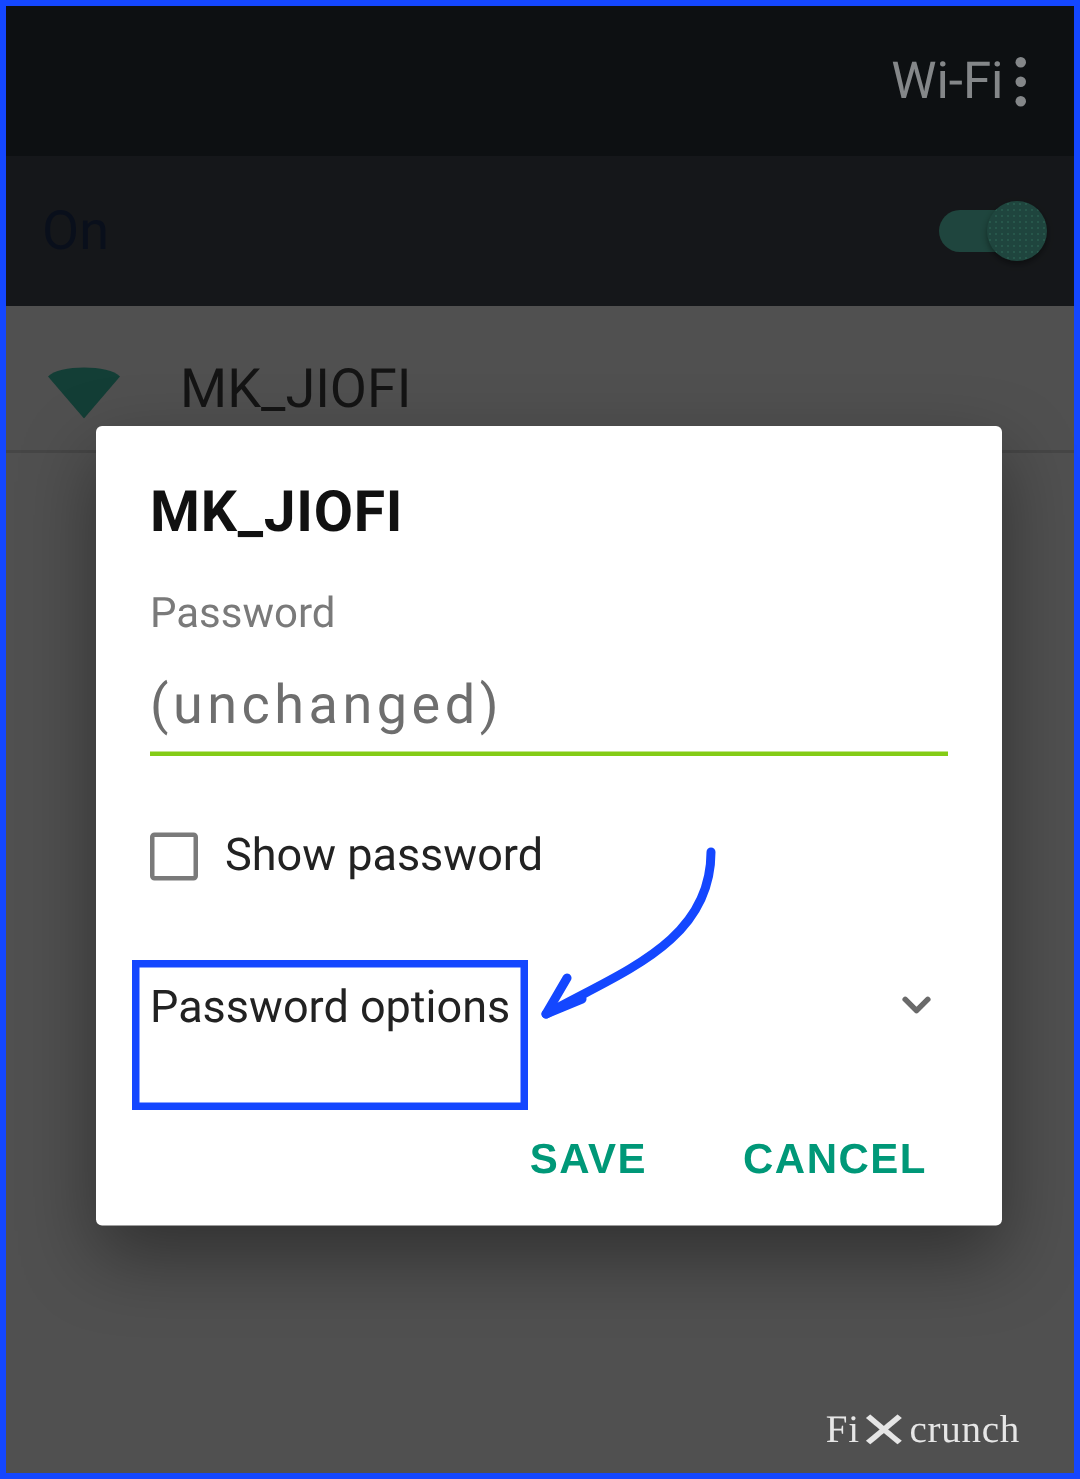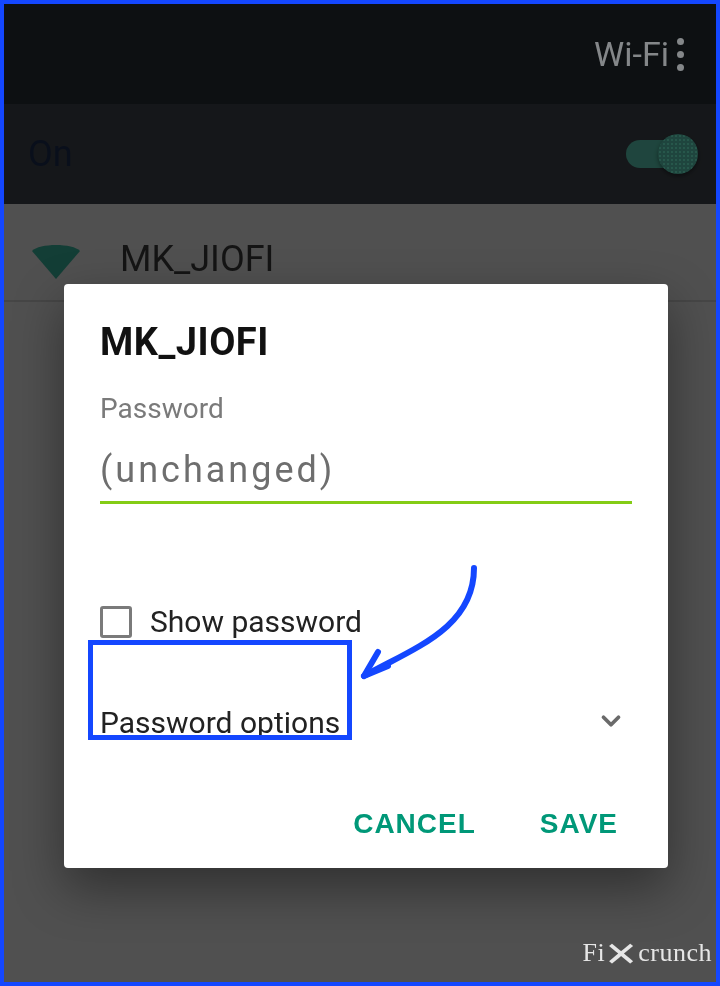--- a/index.html
+++ b/index.html
@@ -140,21 +140,21 @@
     outline: none;
     font-family: inherit;
     background: transparent;
   }
   .password-input::placeholder { color: #6e6e6e; letter-spacing: 3px; }
 
   .checkbox-row {
     display: flex;
     align-items: center;
     gap: 18px;
-    margin-top: 100px;
+    margin-top: 49px;
     cursor: pointer;
   }
   .checkbox-box {
     width: 32px; height: 32px;
     border: 3px solid #7a7a7a;
     border-radius: 3px;
   }
   .checkbox-label {
     font-size: 30px;
     color: #222;
@@ -210,21 +210,21 @@
     font-weight: 700;
     color: #009878;
     letter-spacing: 1px;
     cursor: pointer;
     padding: 10px 6px;
   }
 
   
   .watermark {
     position: absolute;
-    right: 4px;
+    right: 36px;
     bottom: 14px;
     color: #e6e6e6;
     font-size: 26px;
     font-family: Georgia, "Times New Roman", serif;
     letter-spacing: 0.5px;
     display: flex;
     align-items: center;
     gap: 2px;
   }
   .wm-x {
@@ -285,22 +285,22 @@
     <div class="advanced-row">
       <div class="advanced-label">Password options</div>
       <div class="chevron">
         <svg width="30" height="30" viewBox="0 0 24 24">
             <path d="M6 9 L12 15 L18 9" fill="none" stroke="#6a6a6a" stroke-width="3" stroke-linecap="round" stroke-linejoin="round"></path>
           </svg>
       </div>
     </div>
 
     <div class="dialog-actions">
+      <button class="dialog-btn">SAVE</button>
       <button class="dialog-btn">CANCEL</button>
-      <button class="dialog-btn">SAVE</button>
     </div>
 
     
     <div class="highlight-box"></div>
 
     
     <div class="arrow-annotation">
       <svg width="150" height="140" viewBox="0 0 150 140">
         <path d="M130 10 C 130 70, 70 90, 20 118" fill="none" stroke="#1447ff" stroke-width="6" stroke-linecap="round"></path>
         <path d="M20 118 L44 108 M20 118 L34 94" fill="none" stroke="#1447ff" stroke-width="6" stroke-linecap="round"></path>

